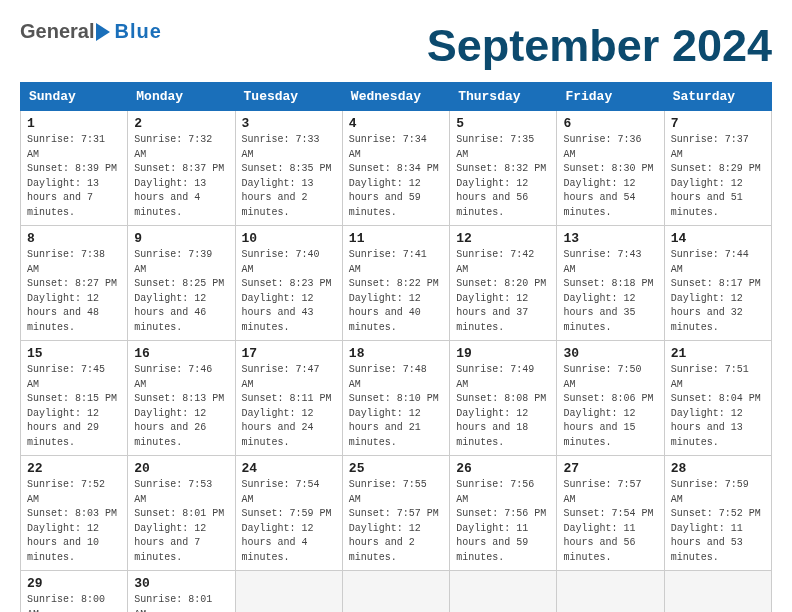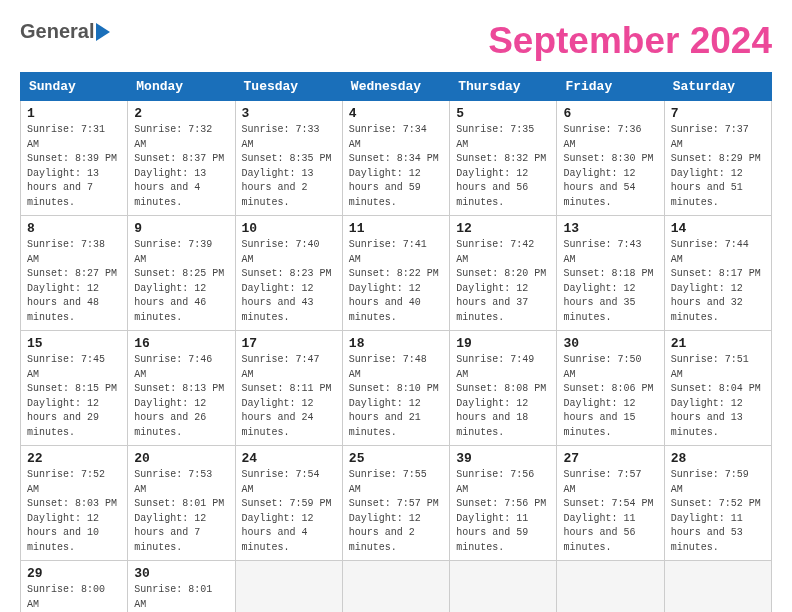--- a/index.html
+++ b/index.html
@@ -13,23 +13,23 @@
     .header {
       display: flex;
       justify-content: space-between;
       align-items: flex-start;
       margin-bottom: 10px;
     }
     .title-section {
       text-align: right;
     }
     .month-title {
-      font-size: 37px;
-      font-weight: bold;
-      color: #ec4899;
+      font-size: 45px;
+      font-weight: bold;
+      color: #0c4a6e;
     }
     .location {
       font-size: 15px;
       color: #555;
     }
     .calendar {
       width: 100%;
       border-collapse: collapse;
       font-family: Liberation Mono, monospace;
     }
@@ -98,20 +98,21 @@
 <div class="header">
   <div class="logo-wrap">
     <div class="logo-line1">
       <span class="general">General</span>
       <span class="blue-arrow">
         <svg width="18" height="22" viewBox="0 0 18 22">
           <polygon points="0,2 14,11 0,20" fill="#1a6fba"></polygon>
         </svg>
       </span>
     </div>
+    <div class="logo-line2">Blue</div>
   </div>
   <div class="title-section">
     <div class="month-title">September 2024</div>
   </div>
 </div>
 
 <table class="calendar">
   <thead>
     <tr>
       <th>Sunday</th>
@@ -225,21 +226,21 @@
         </td>
         <td>
           <span class="day-number">24</span>
           <div class="day-info">Sunrise: 7:54 AM<br>Sunset: 7:59 PM<br>Daylight: 12 hours and 4 minutes.</div>
         </td>
         <td>
           <span class="day-number">25</span>
           <div class="day-info">Sunrise: 7:55 AM<br>Sunset: 7:57 PM<br>Daylight: 12 hours and 2 minutes.</div>
         </td>
         <td>
-          <span class="day-number">39</span>
+          <span class="day-number">26</span>
           <div class="day-info">Sunrise: 7:56 AM<br>Sunset: 7:56 PM<br>Daylight: 11 hours and 59 minutes.</div>
         </td>
         <td>
           <span class="day-number">27</span>
           <div class="day-info">Sunrise: 7:57 AM<br>Sunset: 7:54 PM<br>Daylight: 11 hours and 56 minutes.</div>
         </td>
         <td>
           <span class="day-number">28</span>
           <div class="day-info">Sunrise: 7:59 AM<br>Sunset: 7:52 PM<br>Daylight: 11 hours and 53 minutes.</div>
         </td>

